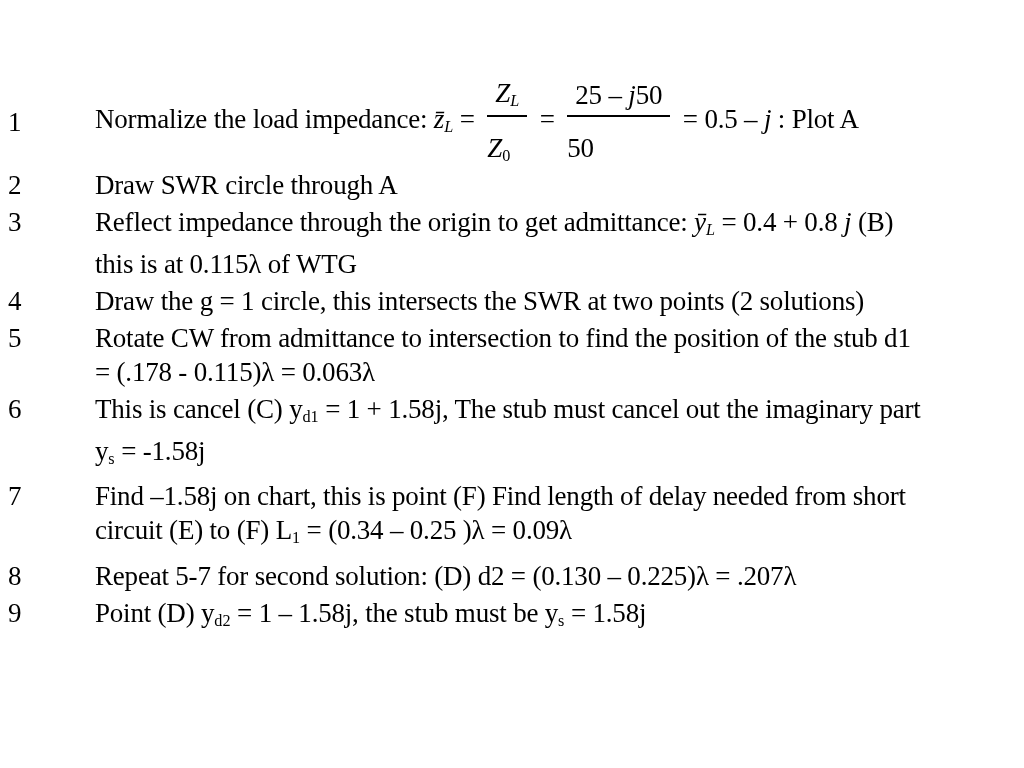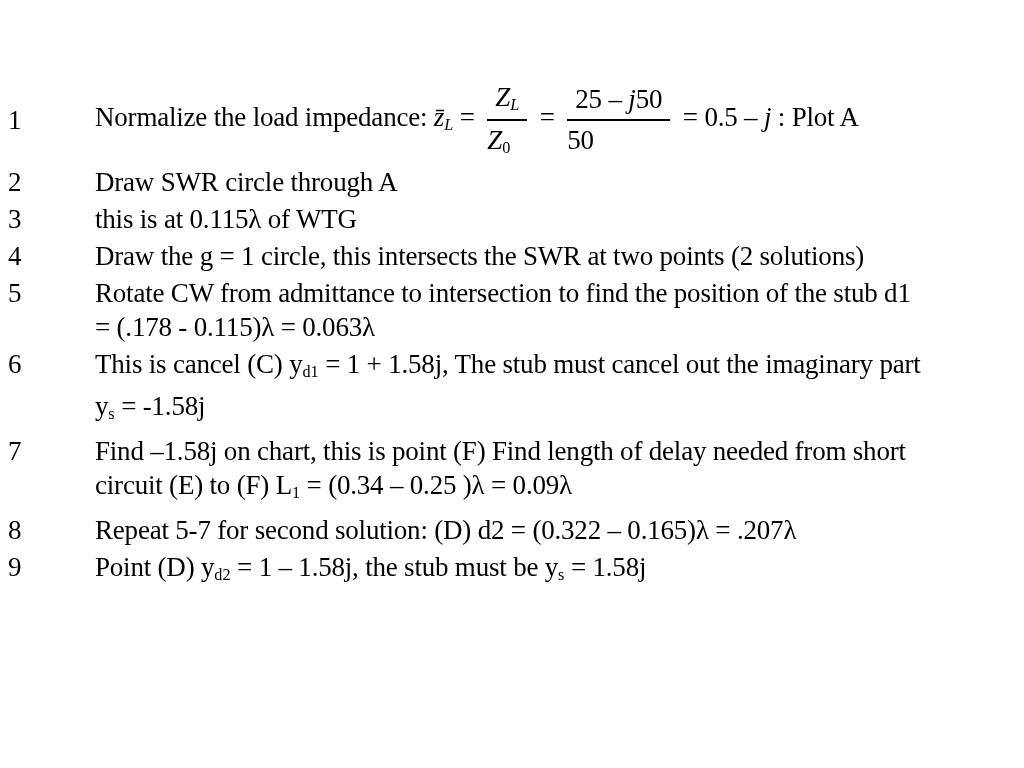--- a/index.html
+++ b/index.html
@@ -56,21 +56,21 @@
   }
   .frac .fnum {
     display: block;
     border-bottom: 2px solid #000;
     padding: 0 8px 4px 8px;
     line-height: 1.15;
     white-space: nowrap;
   }
   .frac .fden {
     display: block;
-    padding-top: 4px;
+    padding-top: 16px;
     line-height: 1.15;
     white-space: nowrap;
   }
 </style>
 </head>
 <body>
 
 <div class="page">
   <div id="steps">
       <div class="step tall">
@@ -81,20 +81,21 @@
       </div>
       <div class="step">
         <div class="num-col">2</div>
         <div class="content-col">
           <div class="line"><span>Draw SWR circle through A</span></div>
         </div>
       </div>
       <div class="step">
         <div class="num-col">3</div>
         <div class="content-col">
+          <div class="line"><span>Reflect impedance through the origin to get admittance:  </span><span class="it">ȳ</span><span class="sb it">L</span><span> = 0.4 + 0.8 </span><span class="it">j</span><span> (B)</span></div>
           <div class="line"><span>this is at 0.115λ of WTG</span></div>
         </div>
       </div>
       <div class="step">
         <div class="num-col">4</div>
         <div class="content-col">
           <div class="line"><span>Draw the g = 1 circle, this intersects the SWR at two points (2 solutions)</span></div>
         </div>
       </div>
       <div class="step">
@@ -114,21 +115,21 @@
       <div class="step">
         <div class="num-col">7</div>
         <div class="content-col">
           <div class="line"><span>Find –1.58j on chart, this is point (F) Find length of delay needed from short</span></div>
           <div class="line"><span>circuit (E) to (F) L</span><span class="sb">1</span><span> = (0.34 – 0.25 )λ = 0.09λ</span></div>
         </div>
       </div>
       <div class="step">
         <div class="num-col">8</div>
         <div class="content-col">
-          <div class="line"><span>Repeat 5-7 for second solution: (D) d2 = (0.322 – 0.165)λ = .207λ</span></div>
+          <div class="line"><span>Repeat 5-7 for second solution: (D) d2 = (0.130 – 0.225)λ = .207λ</span></div>
         </div>
       </div>
       <div class="step">
         <div class="num-col">9</div>
         <div class="content-col">
           <div class="line"><span>Point (D) y</span><span class="sb">d2</span><span> = 1 – 1.58j, the stub must be y</span><span class="sb">s</span><span> = 1.58j</span></div>
         </div>
       </div>
     </div>
 </div>

